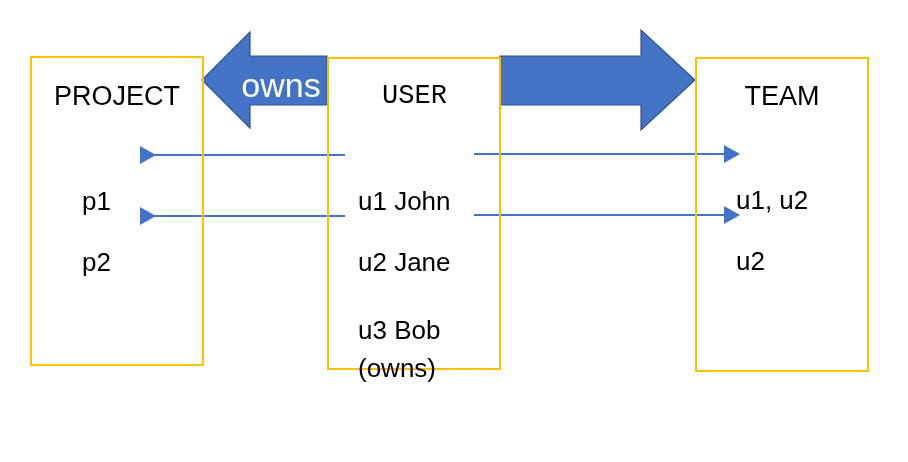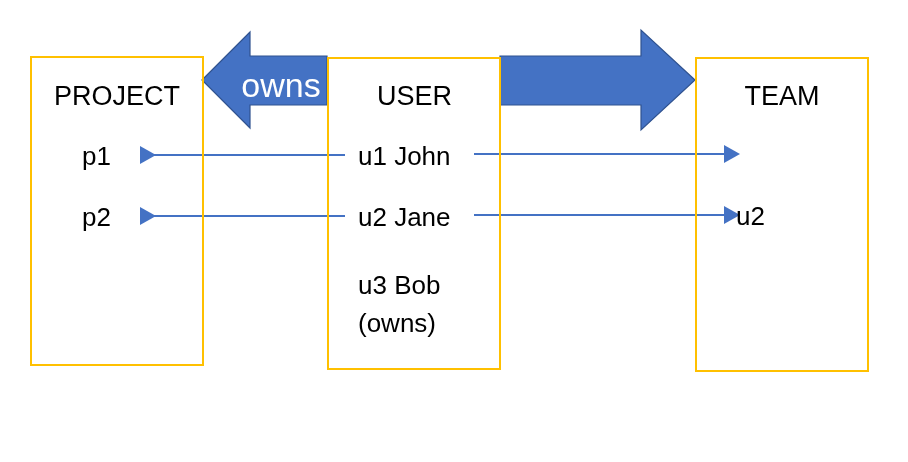--- a/index.html
+++ b/index.html
@@ -23,20 +23,21 @@
     color:#000000;
     line-height:1;
     white-space:nowrap;
   }
   .row-label{
     position:absolute;
     font-size:26px;
     color:#000000;
     line-height:1;
     white-space:nowrap;
+    margin-top:45px;
   }
   .svg-layer{
     position:absolute;left:0;top:0;width:908px;height:462px;
     pointer-events:none;
   }
   .rel-label{
     position:absolute;
     font-size:34px;
     color:#ffffff;
     line-height:1;
@@ -77,26 +78,27 @@
   </svg>
 
   <div class="entity-box" style="left:30px;top:56px;width:174px;height:310px;border:2px solid #FFC000;">
   </div>
   <div class="entity-title" style="left:30px;top:83px;width:174px;text-align:center;">PROJECT</div>
   <div class="row-label" style="left:82px;top:143px;">p1</div>
   <div class="row-label" style="left:82px;top:204px;">p2</div>
 
   <div class="entity-box" style="left:327px;top:57px;width:174px;height:313px;border:2px solid #FFC000;">
   </div>
-  <div class="entity-title" style="left:327px;top:83px;width:175px;">USER</div>
+  <div class="entity-title" style="left:327px;top:83px;width:175px;font-family:Liberation Mono, monospace;">USER</div>
   <div class="row-label" style="left:358px;top:143px;">u1 John</div>
   <div class="row-label" style="left:358px;top:204px;">u2 Jane</div>
   <div class="row-label" style="left:358px;top:272px;">u3 Bob</div>
   <div class="row-label" style="left:358px;top:310px;">(owns)</div>
 
   <div class="entity-box" style="left:695px;top:57px;width:174px;height:315px;border:2px solid #FFC000;">
   </div>
   <div class="entity-title" style="left:695px;top:83px;width:174px;">TEAM</div>
+  <div class="row-label" style="left:736px;top:142px;">u1, u2</div>
   <div class="row-label" style="left:736px;top:203px;">u2</div>
 
   <div class="rel-label" style="left:236px;top:68px;width:90px;">owns</div>
 
 </div>
 
 </body></html>

